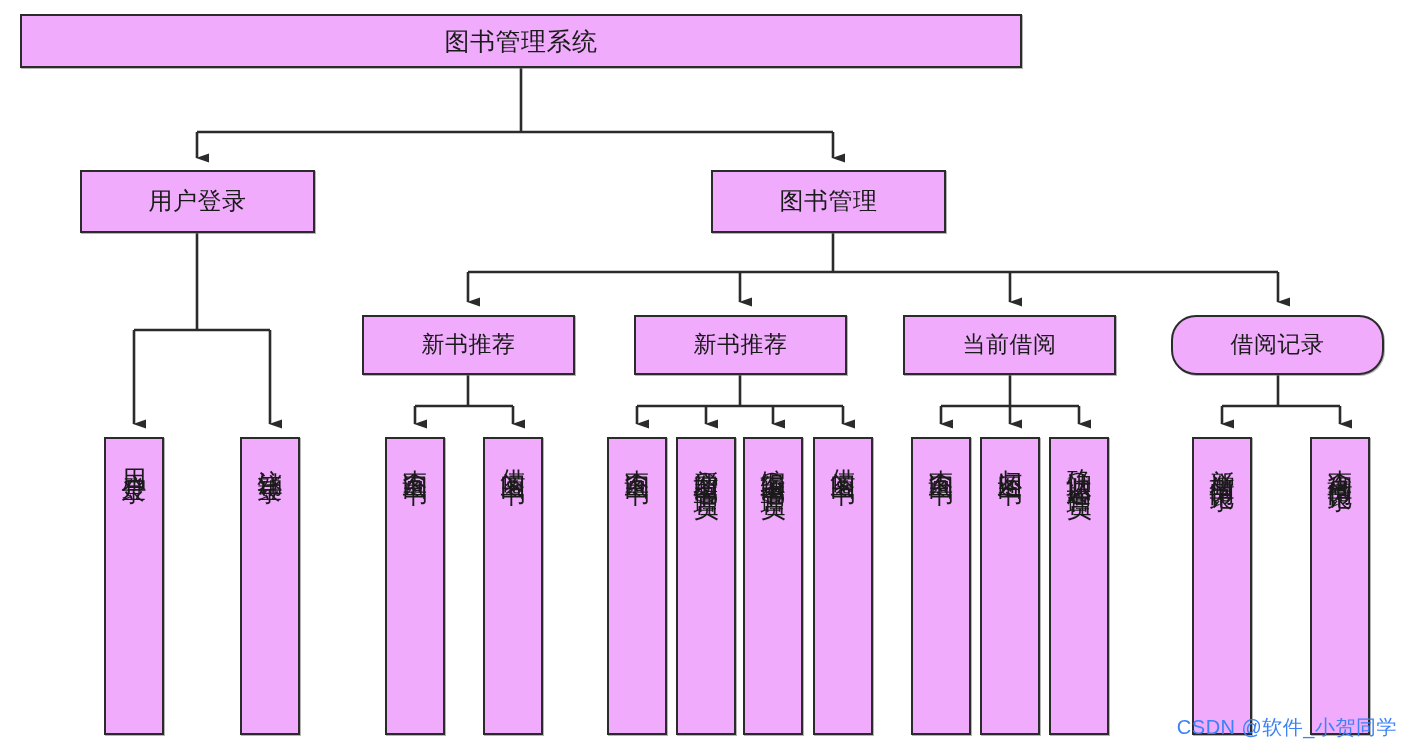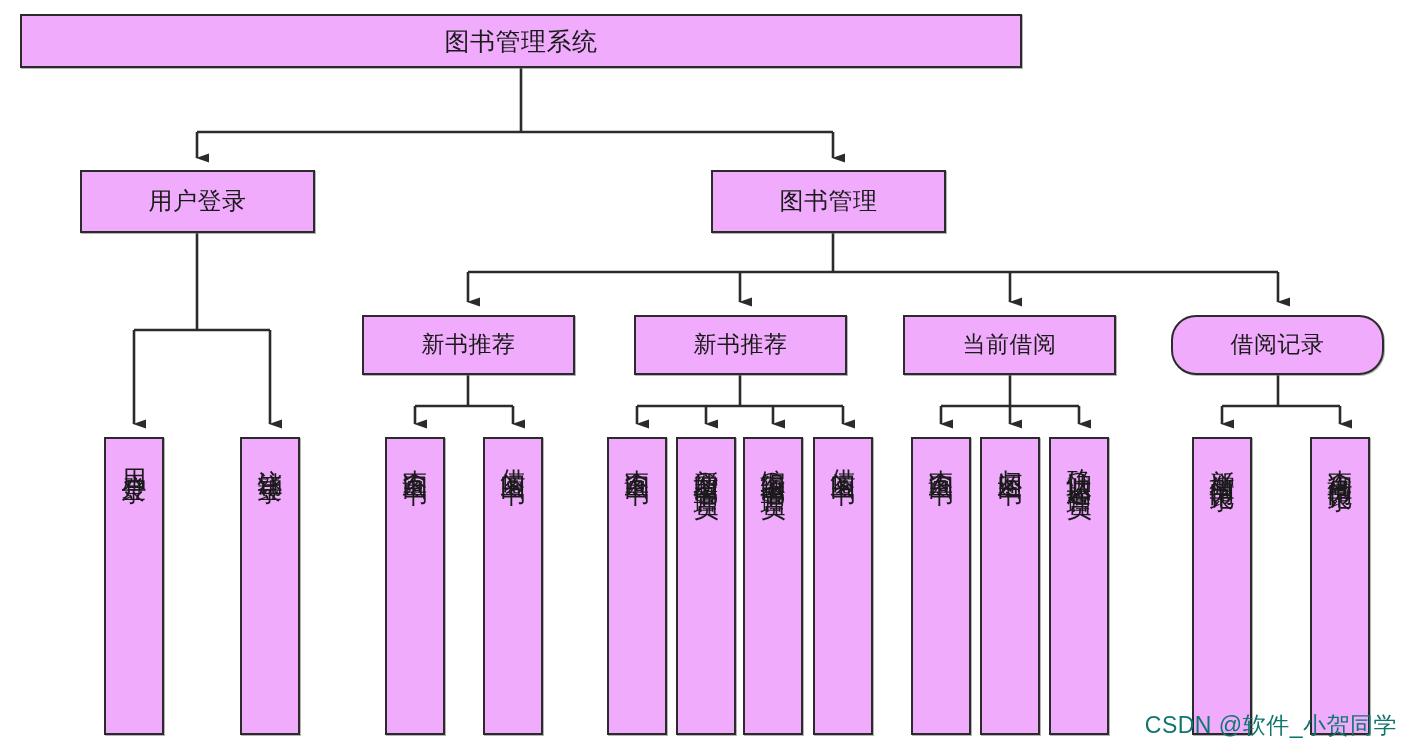--- a/index.html
+++ b/index.html
@@ -45,22 +45,22 @@
     -webkit-writing-mode:vertical-rl;
     font-size:25px;
     line-height:1;
     letter-spacing:4px;
     white-space:nowrap;
   }
 
   #watermark{
     position:absolute;
     right:8px;bottom:6px;
-    font-size:23px;
-    color:#0f766e;
+    font-size:20px;
+    color:#3b82f6;
     letter-spacing:.5px;
     z-index:5;
     user-select:none;
   }
 </style>
 </head>
 <body>
 
 <div id="diagram">
 

